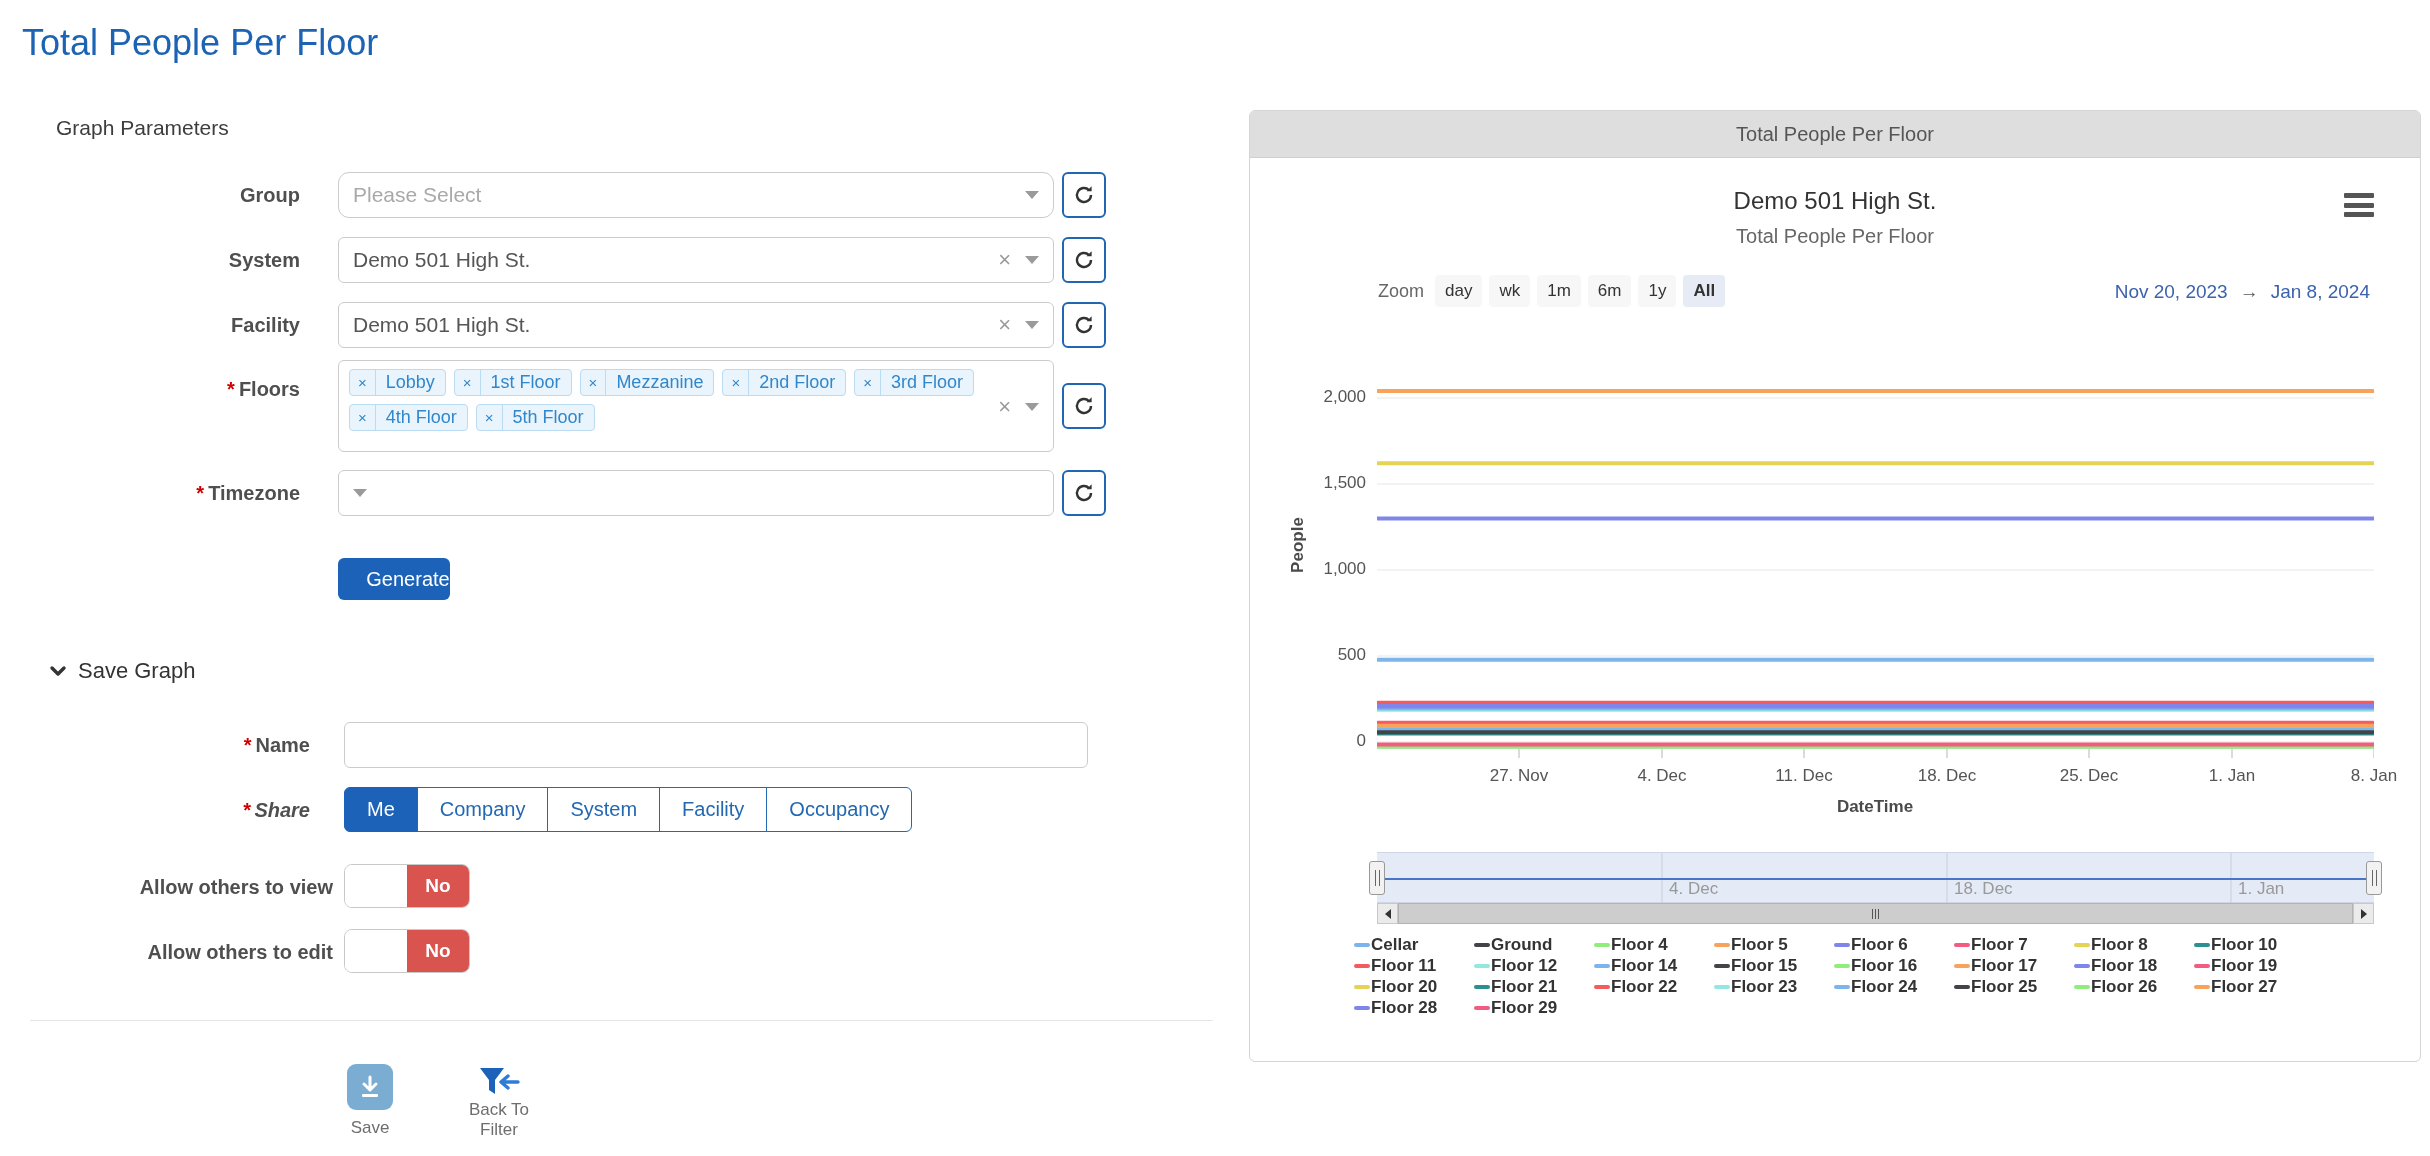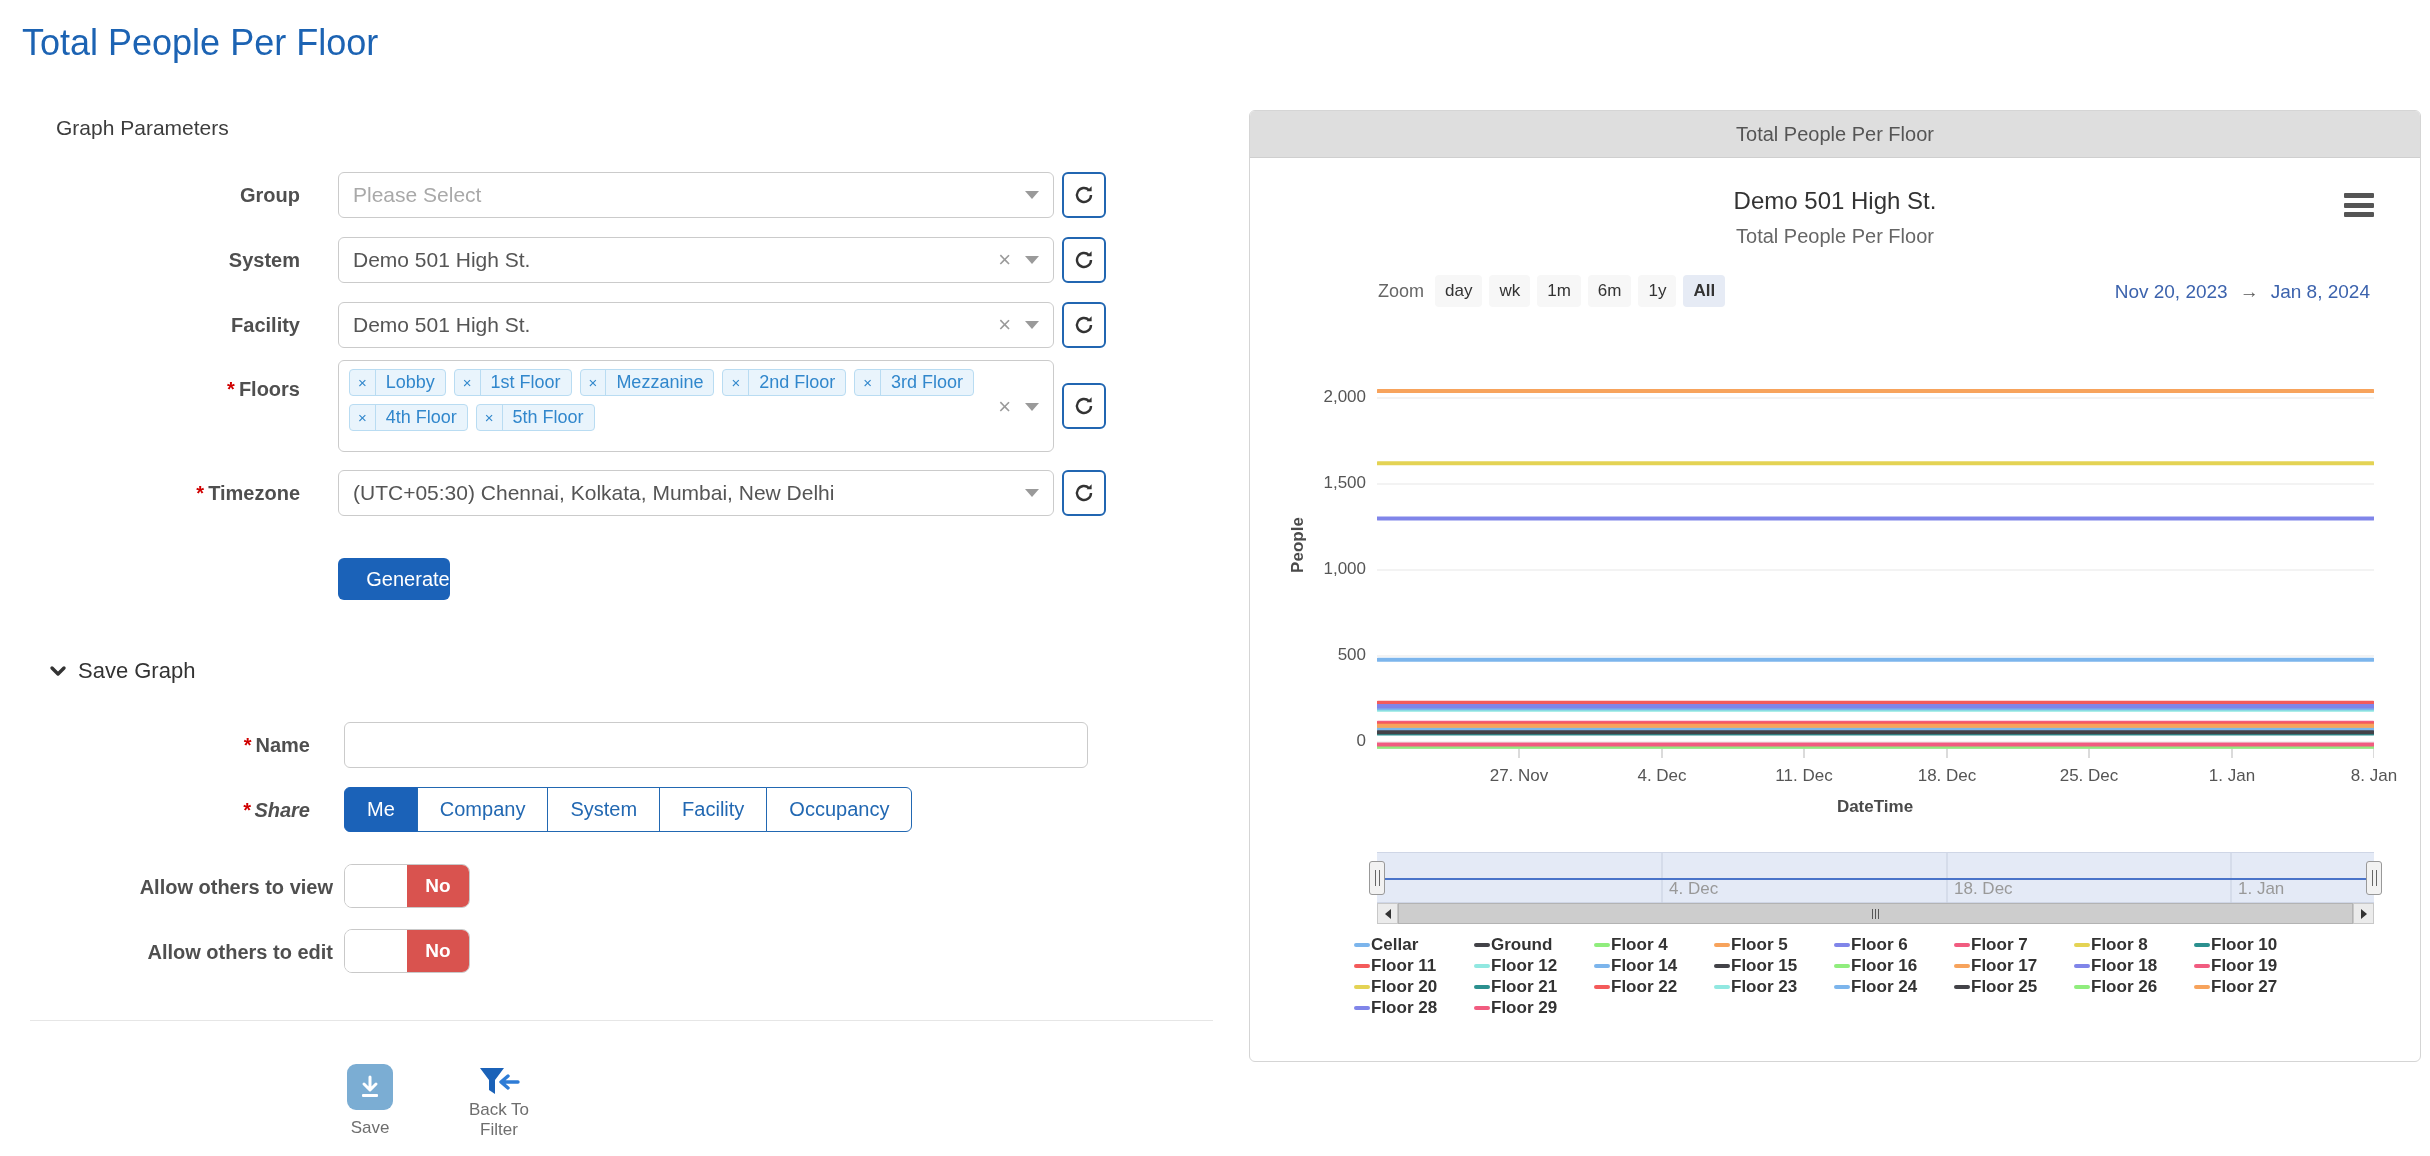--- a/index.html
+++ b/index.html
@@ -91,21 +91,21 @@
 </style>
 </head>
 <body>
 
 <div id="app">
 
   <div class="page-title">Total People Per Floor</div>
   <div class="section-heading">Graph Parameters</div>
 
   <div class="f-label" style="top:184px;"><span>Group</span></div>
-  <div class="select-box" style="top:172px;">
+  <div class="select-box" style="top:172px;border-radius:11px;">
     <span class="placeholder">Please Select</span>
     <span class="caret"></span>
   </div>
   <div class="refresh-btn" style="top:172px;">
     <svg width="24" height="24" viewBox="0 0 24 24">
         <path d="M19 12a7 7 0 1 1-2.05-4.95" fill="none" stroke="#333" stroke-width="2.4"></path>
         <path d="M19.6 3.2v5h-5z" fill="#333"></path>
       </svg>
   </div>
 
@@ -174,21 +174,20 @@
   </div>
   <div class="refresh-btn" style="top:383px;">
     <svg width="24" height="24" viewBox="0 0 24 24">
         <path d="M19 12a7 7 0 1 1-2.05-4.95" fill="none" stroke="#333" stroke-width="2.4"></path>
         <path d="M19.6 3.2v5h-5z" fill="#333"></path>
       </svg>
   </div>
 
   <div class="f-label" style="top:482px;"><span class="req">*</span><span>Timezone</span></div>
   <div class="select-box" style="top:470px;">
-    <span class="value">(UTC+05:30) Chennai, Kolkata, Mumbai, New Delhi</span>
     <span class="caret"></span>
   </div>
   <div class="refresh-btn" style="top:470px;">
     <svg width="24" height="24" viewBox="0 0 24 24">
         <path d="M19 12a7 7 0 1 1-2.05-4.95" fill="none" stroke="#333" stroke-width="2.4"></path>
         <path d="M19.6 3.2v5h-5z" fill="#333"></path>
       </svg>
   </div>
 
   <button class="btn-primary" id="generate-btn">Generate</button>

